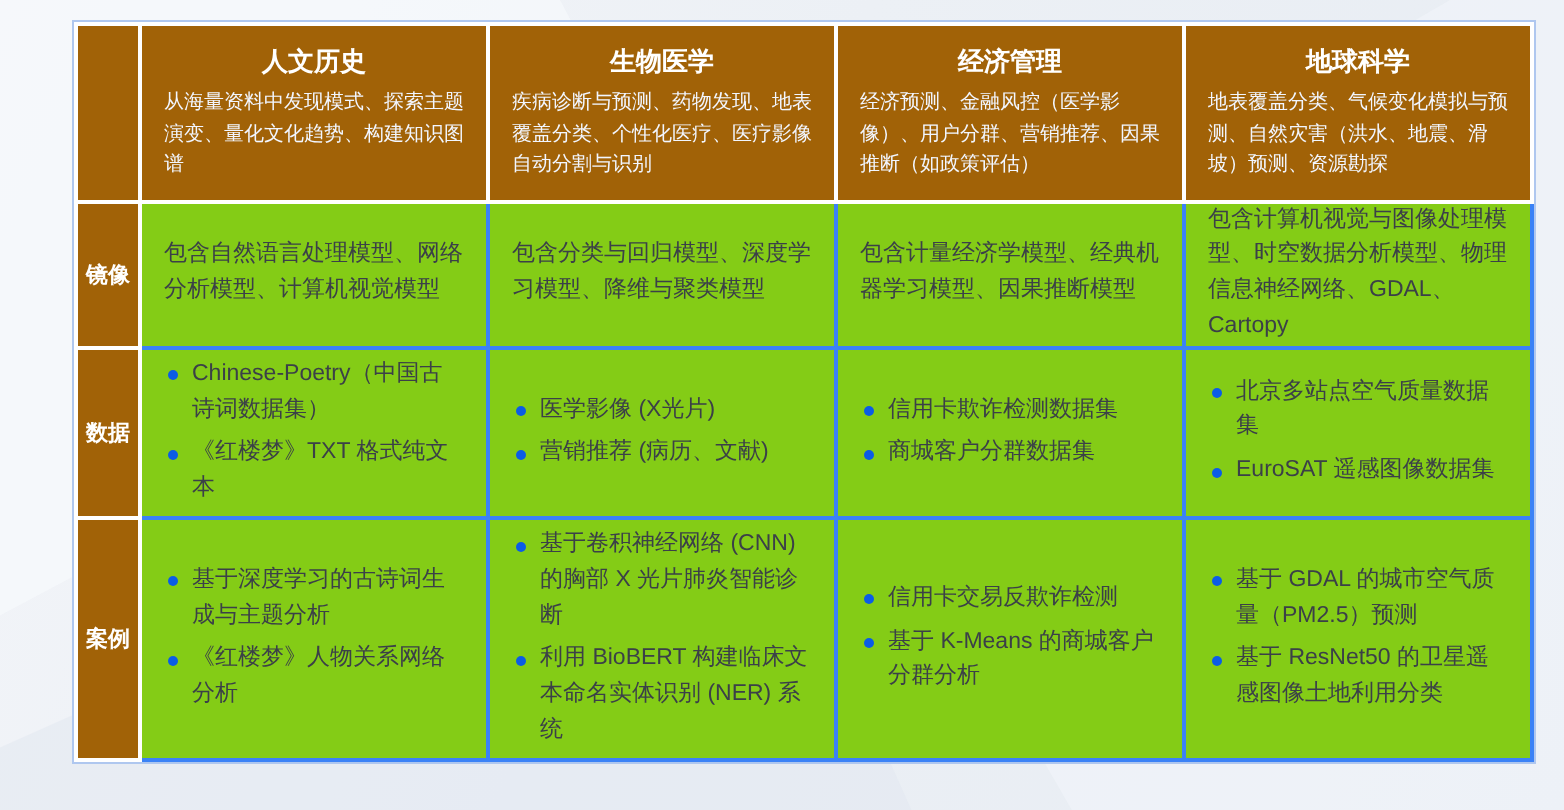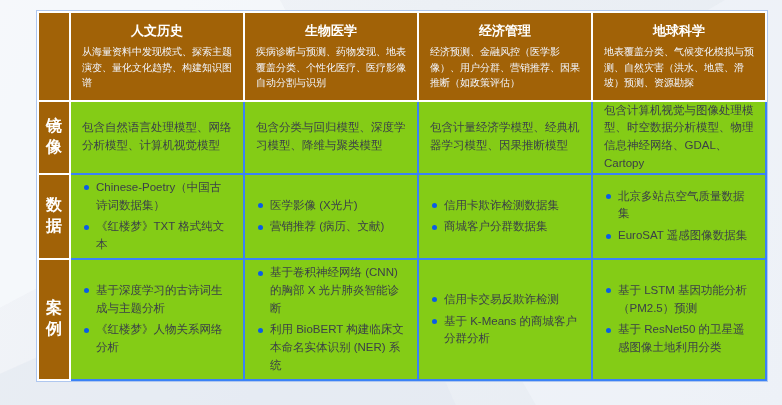--- a/index.html
+++ b/index.html
@@ -84,21 +84,21 @@
     font-size: 10px;
     line-height: 1.55;
     color: #f2f6ff;
     font-family: Liberation Mono, monospace;
   }
 
   td.rowlabel {
     text-align: center;
     vertical-align: middle;
     font-weight: bold;
-    font-size: 16px;
+    font-size: 11px;
     padding: 0;
   }
 
   ul.bullets {
     list-style: none;
     margin: 1px; padding: 0;
   }
   ul.bullets li {
     position: relative;
     padding-left: 13px;
@@ -203,21 +203,21 @@
           </ul>
         </td>
         <td class="cell">
           <ul class="bullets">
             <li>信用卡交易反欺诈检测</li>
             <li>基于 K-Means 的商城客户分群分析</li>
           </ul>
         </td>
         <td class="cell">
           <ul class="bullets">
-            <li>基于 LSTM 基因功能分析（PM2.5）预测</li>
+            <li>基于 GDAL 的城市空气质量（PM2.5）预测</li>
             <li>基于 ResNet50 的卫星遥感图像土地利用分类</li>
           </ul>
         </td>
       </tr>
 
     </tbody>
       </table>
   </div>
 </div>
 

